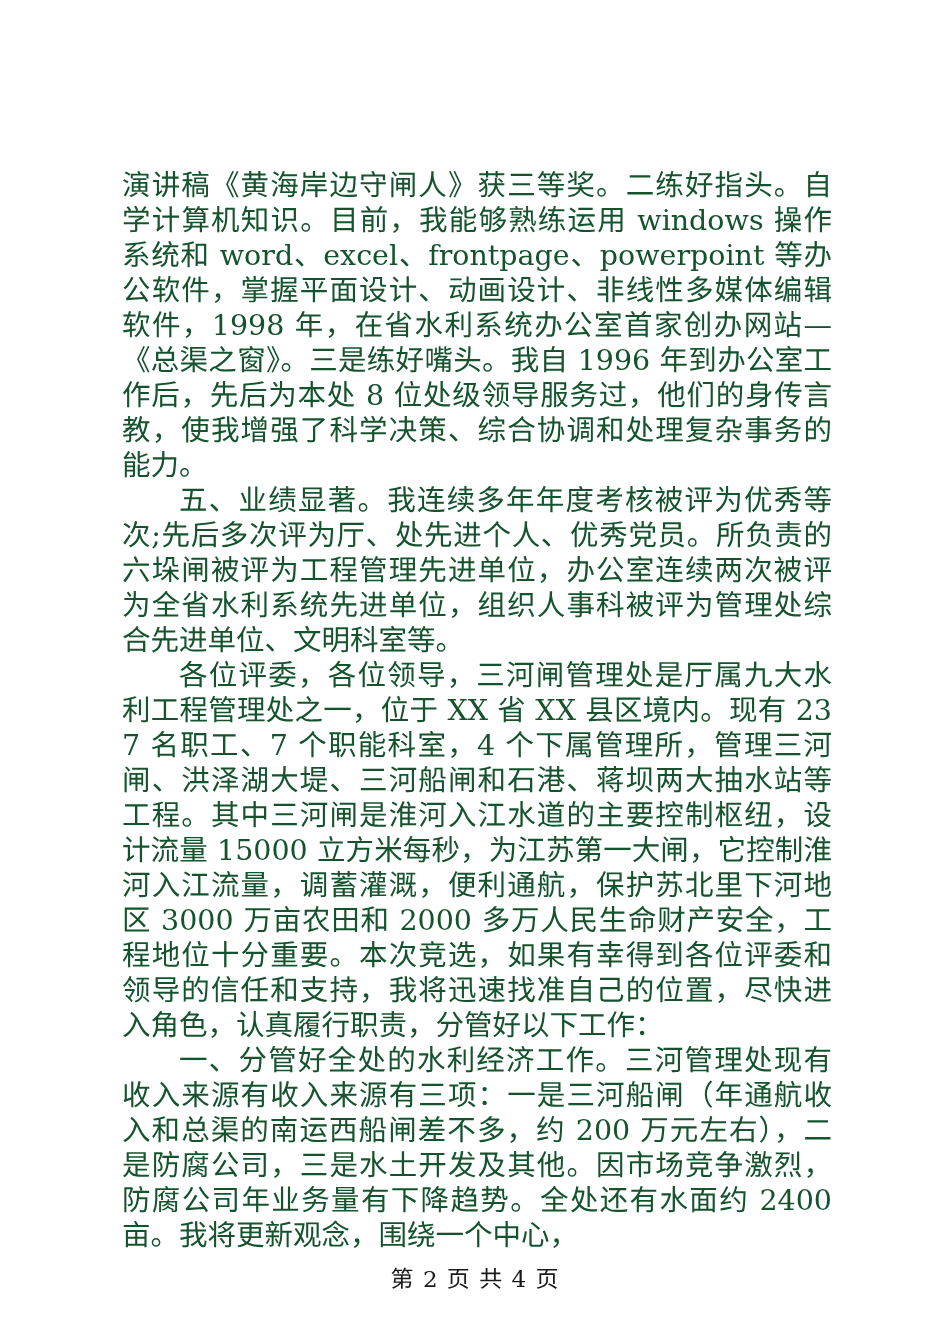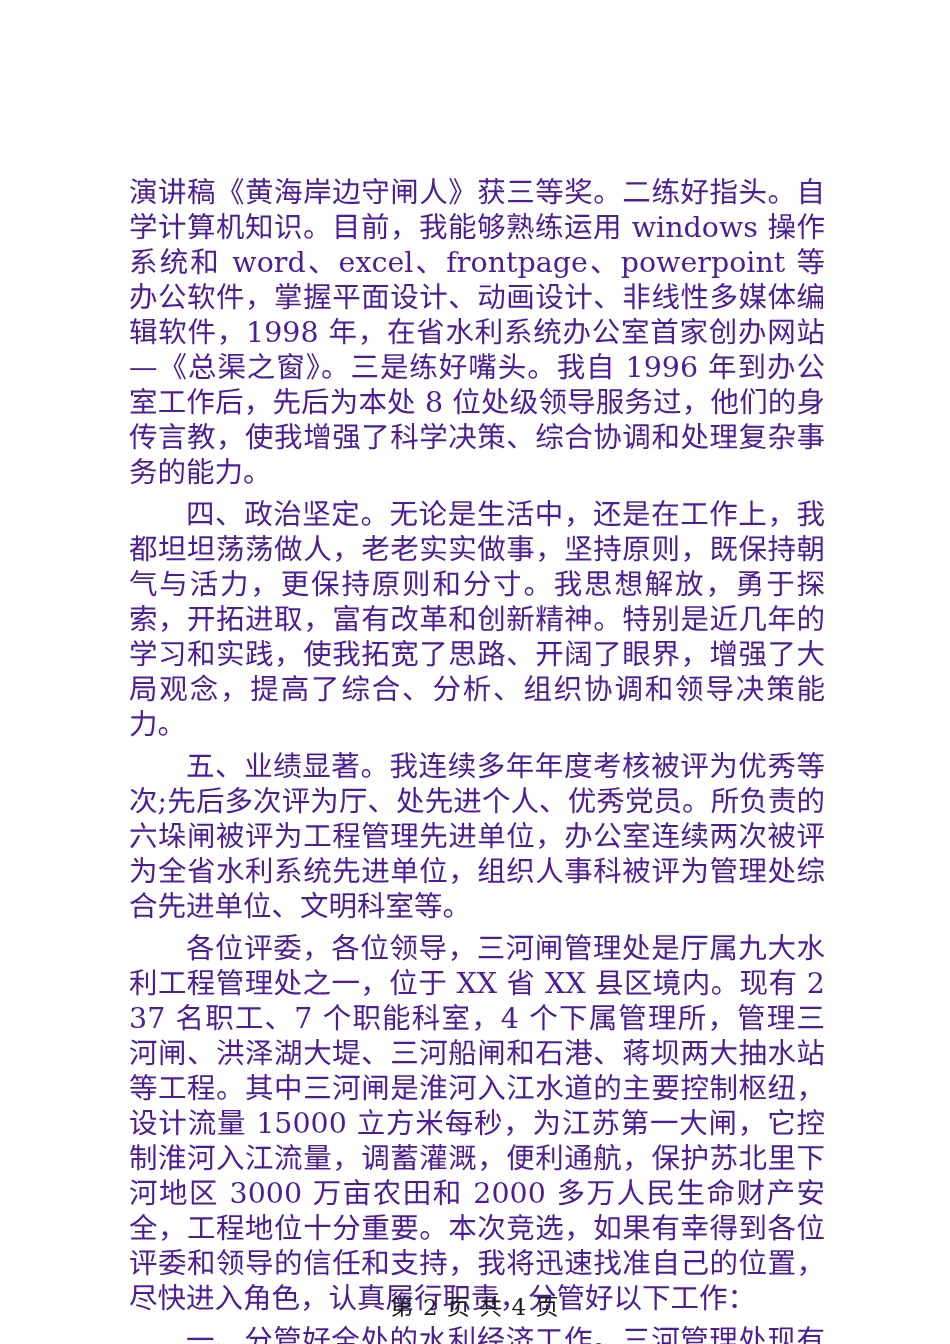--- a/index.html
+++ b/index.html
@@ -19,59 +19,58 @@
   }
 
   .page-body {
     position: absolute;
     left: 122px;
     top: 168px;
     width: 710px;
   }
 
   .para {
-    margin: 7px;
+    margin: 0;
     padding: 0;
     font-family: "DejaVu Serif", "Liberation Serif", serif;
     font-size: 28.5px;
     line-height: 35px;
-    color: #4c1d95;
+    color: #14532d;
     text-align: justify;
     text-justify: inter-character;
     text-align-last: left;
     word-break: break-all;
     letter-spacing: 0;
     -webkit-font-smoothing: none;
   }
 
   .para.indent {
     text-indent: 57px;
   }
 
   .page-footer {
     position: absolute;
     left: 0;
-    top: 1292px;
+    top: 1264px;
     width: 950px;
     text-align: center;
     font-family: "DejaVu Serif", "Liberation Serif", serif;
     font-size: 23px;
     line-height: 30px;
     color: #1a1a1a;
     letter-spacing: 1px;
   }
 </style>
 </head>
 <body>
 
 <div class="page">
 
   <div class="page-body">
     <p class="para">演讲稿《黄海岸边守闸人》获三等奖。二练好指头。自学计算机知识。目前，我能够熟练运用 windows 操作系统和 word、excel、frontpage、powerpoint 等办公软件，掌握平面设计、动画设计、非线性多媒体编辑软件，1998 年，在省水利系统办公室首家创办网站—《总渠之窗》。三是练好嘴头。我自 1996 年到办公室工作后，先后为本处 8 位处级领导服务过，他们的身传言教，使我增强了科学决策、综合协调和处理复杂事务的能力。</p>
-    <p class="para indent">四、政治坚定。无论是生活中，还是在工作上，我都坦坦荡荡做人，老老实实做事，坚持原则，既保持朝气与活力，更保持原则和分寸。我思想解放，勇于探索，开拓进取，富有改革和创新精神。特别是近几年的学习和实践，使我拓宽了思路、开阔了眼界，增强了大局观念，提高了综合、分析、组织协调和领导决策能力。</p>
     <p class="para indent">五、业绩显著。我连续多年年度考核被评为优秀等次;先后多次评为厅、处先进个人、优秀党员。所负责的六垛闸被评为工程管理先进单位，办公室连续两次被评为全省水利系统先进单位，组织人事科被评为管理处综合先进单位、文明科室等。</p>
     <p class="para indent">各位评委，各位领导，三河闸管理处是厅属九大水利工程管理处之一，位于 XX 省 XX 县区境内。现有 237 名职工、7 个职能科室，4 个下属管理所，管理三河闸、洪泽湖大堤、三河船闸和石港、蒋坝两大抽水站等工程。其中三河闸是淮河入江水道的主要控制枢纽，设计流量 15000 立方米每秒，为江苏第一大闸，它控制淮河入江流量，调蓄灌溉，便利通航，保护苏北里下河地区 3000 万亩农田和 2000 多万人民生命财产安全，工程地位十分重要。本次竞选，如果有幸得到各位评委和领导的信任和支持，我将迅速找准自己的位置，尽快进入角色，认真履行职责，分管好以下工作：</p>
     <p class="para indent">一、分管好全处的水利经济工作。三河管理处现有收入来源有收入来源有三项：一是三河船闸（年通航收入和总渠的南运西船闸差不多，约 200 万元左右），二是防腐公司，三是水土开发及其他。因市场竞争激烈，防腐公司年业务量有下降趋势。全处还有水面约 2400 亩。我将更新观念，围绕一个中心，</p>
   </div>
 
   <div class="page-footer">第 2 页  共 4 页</div>
 
 </div>
 
 </body></html>

